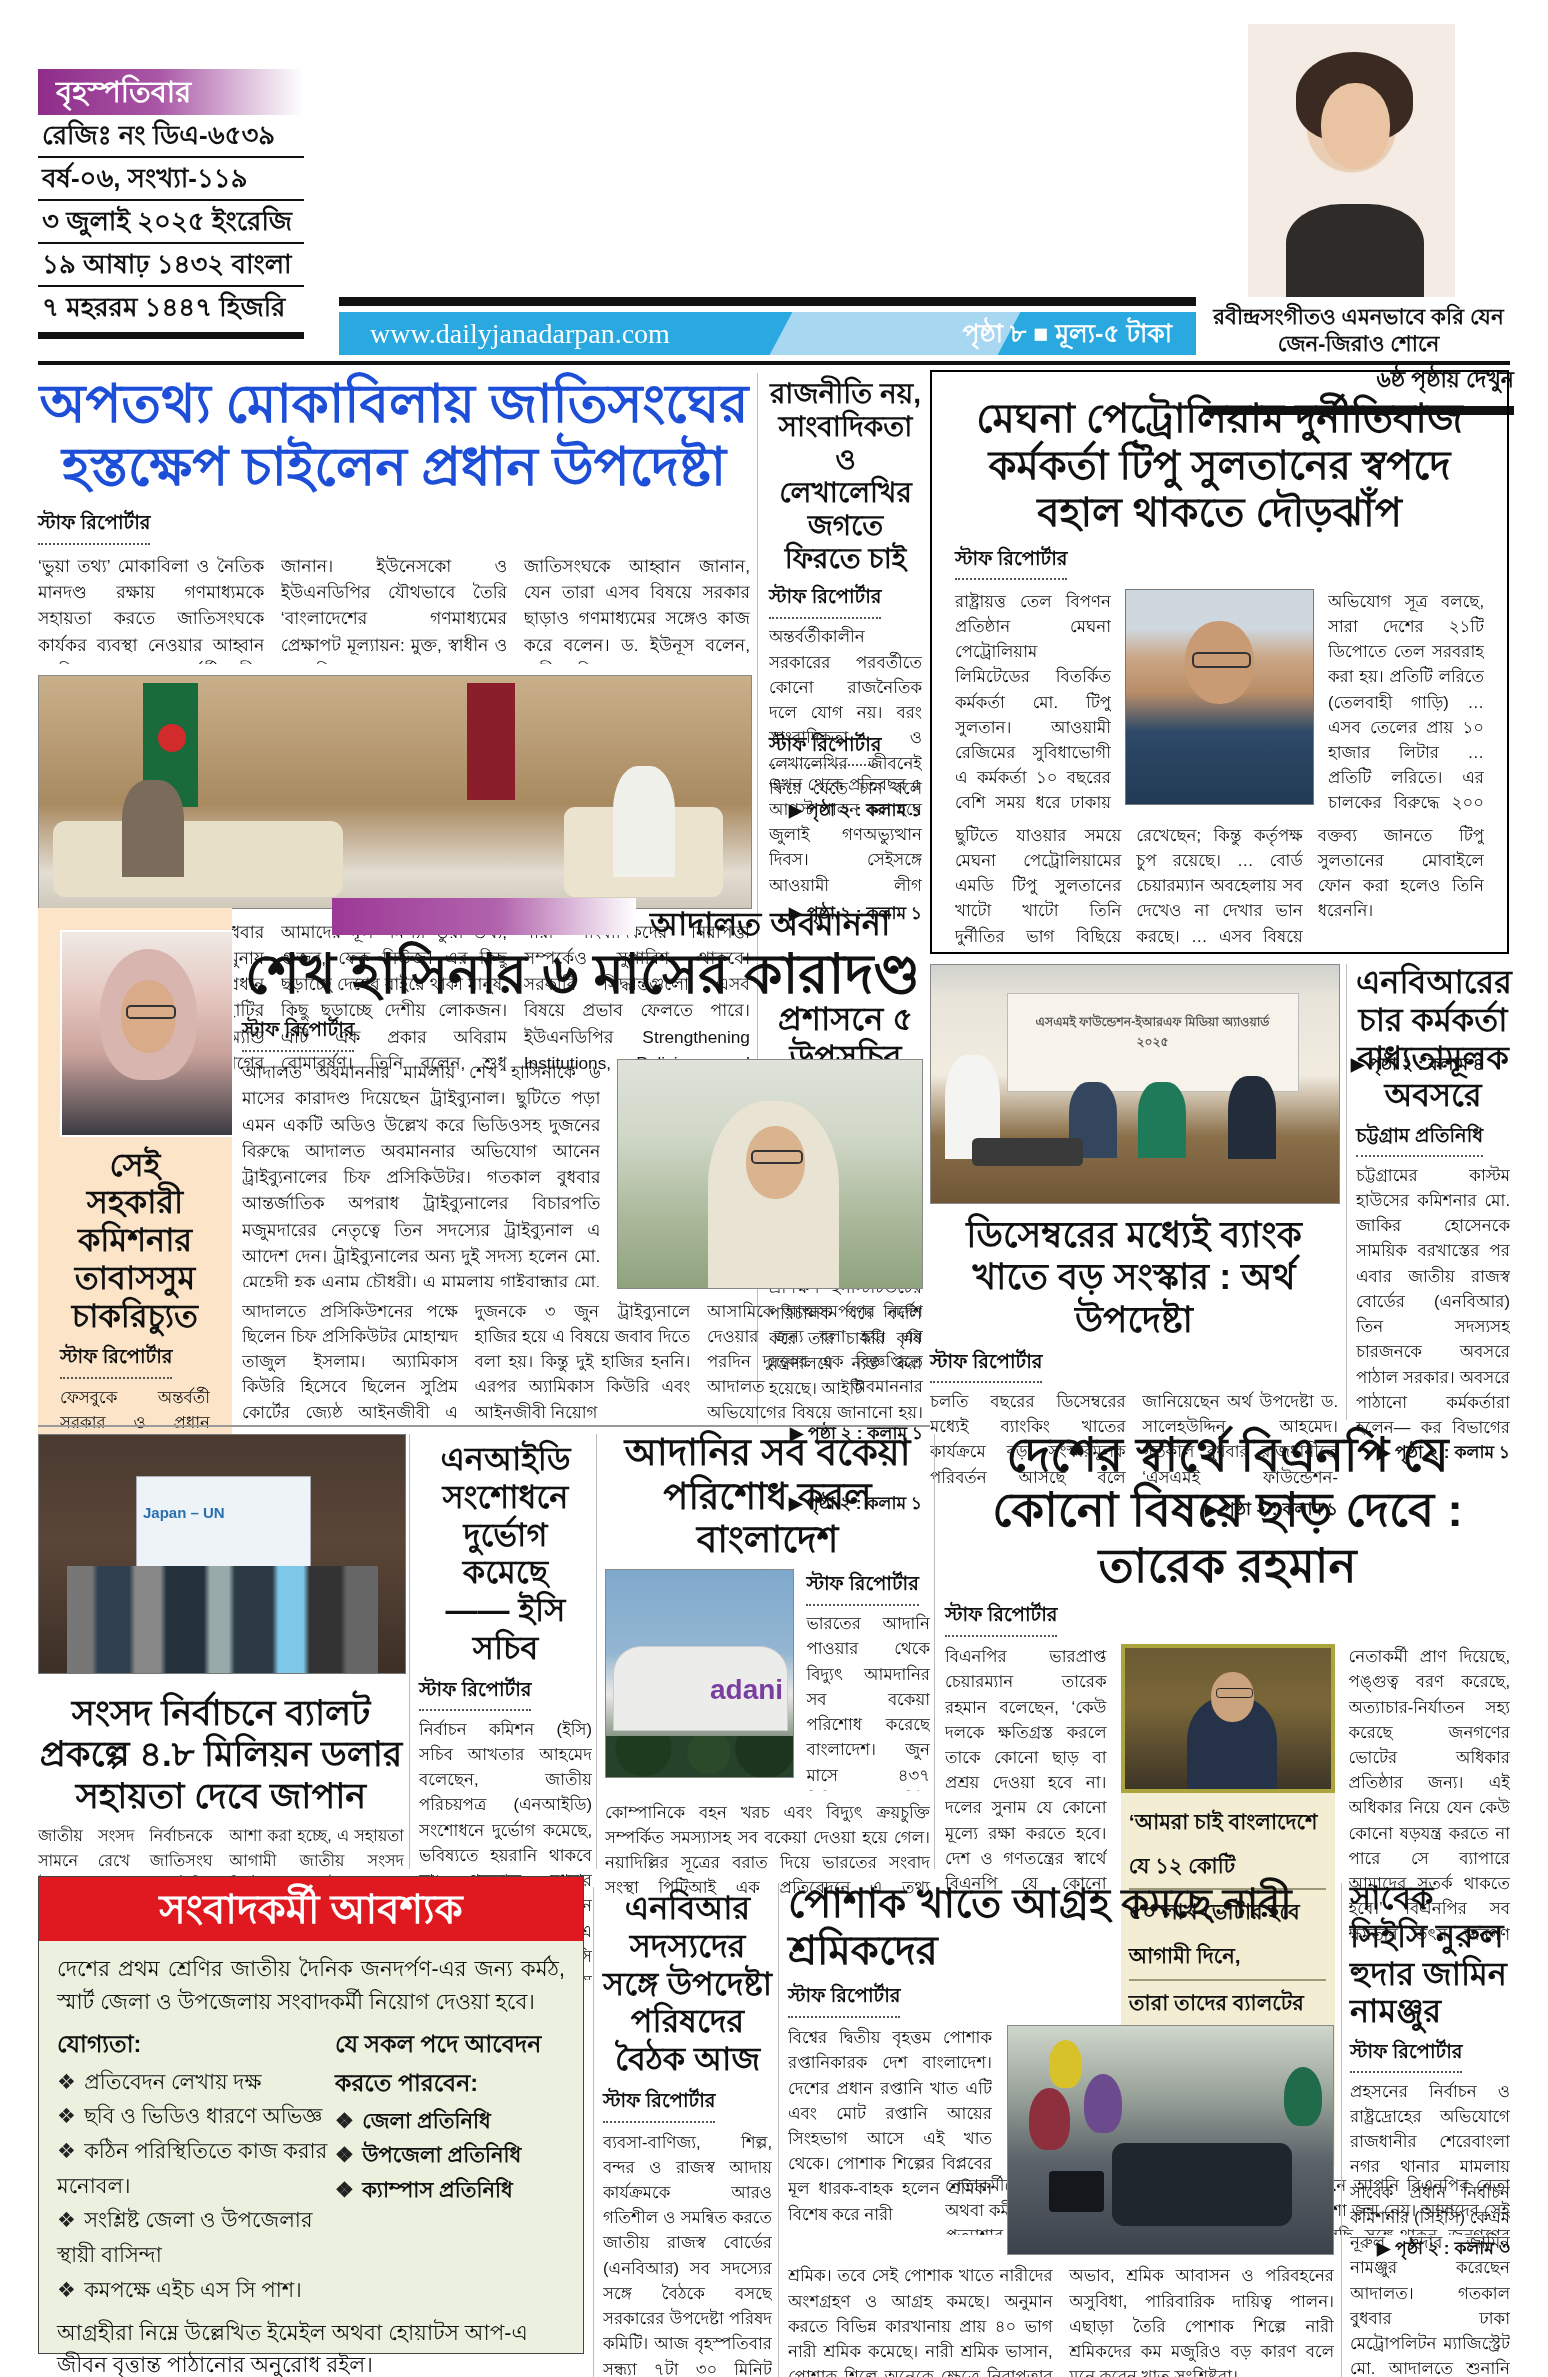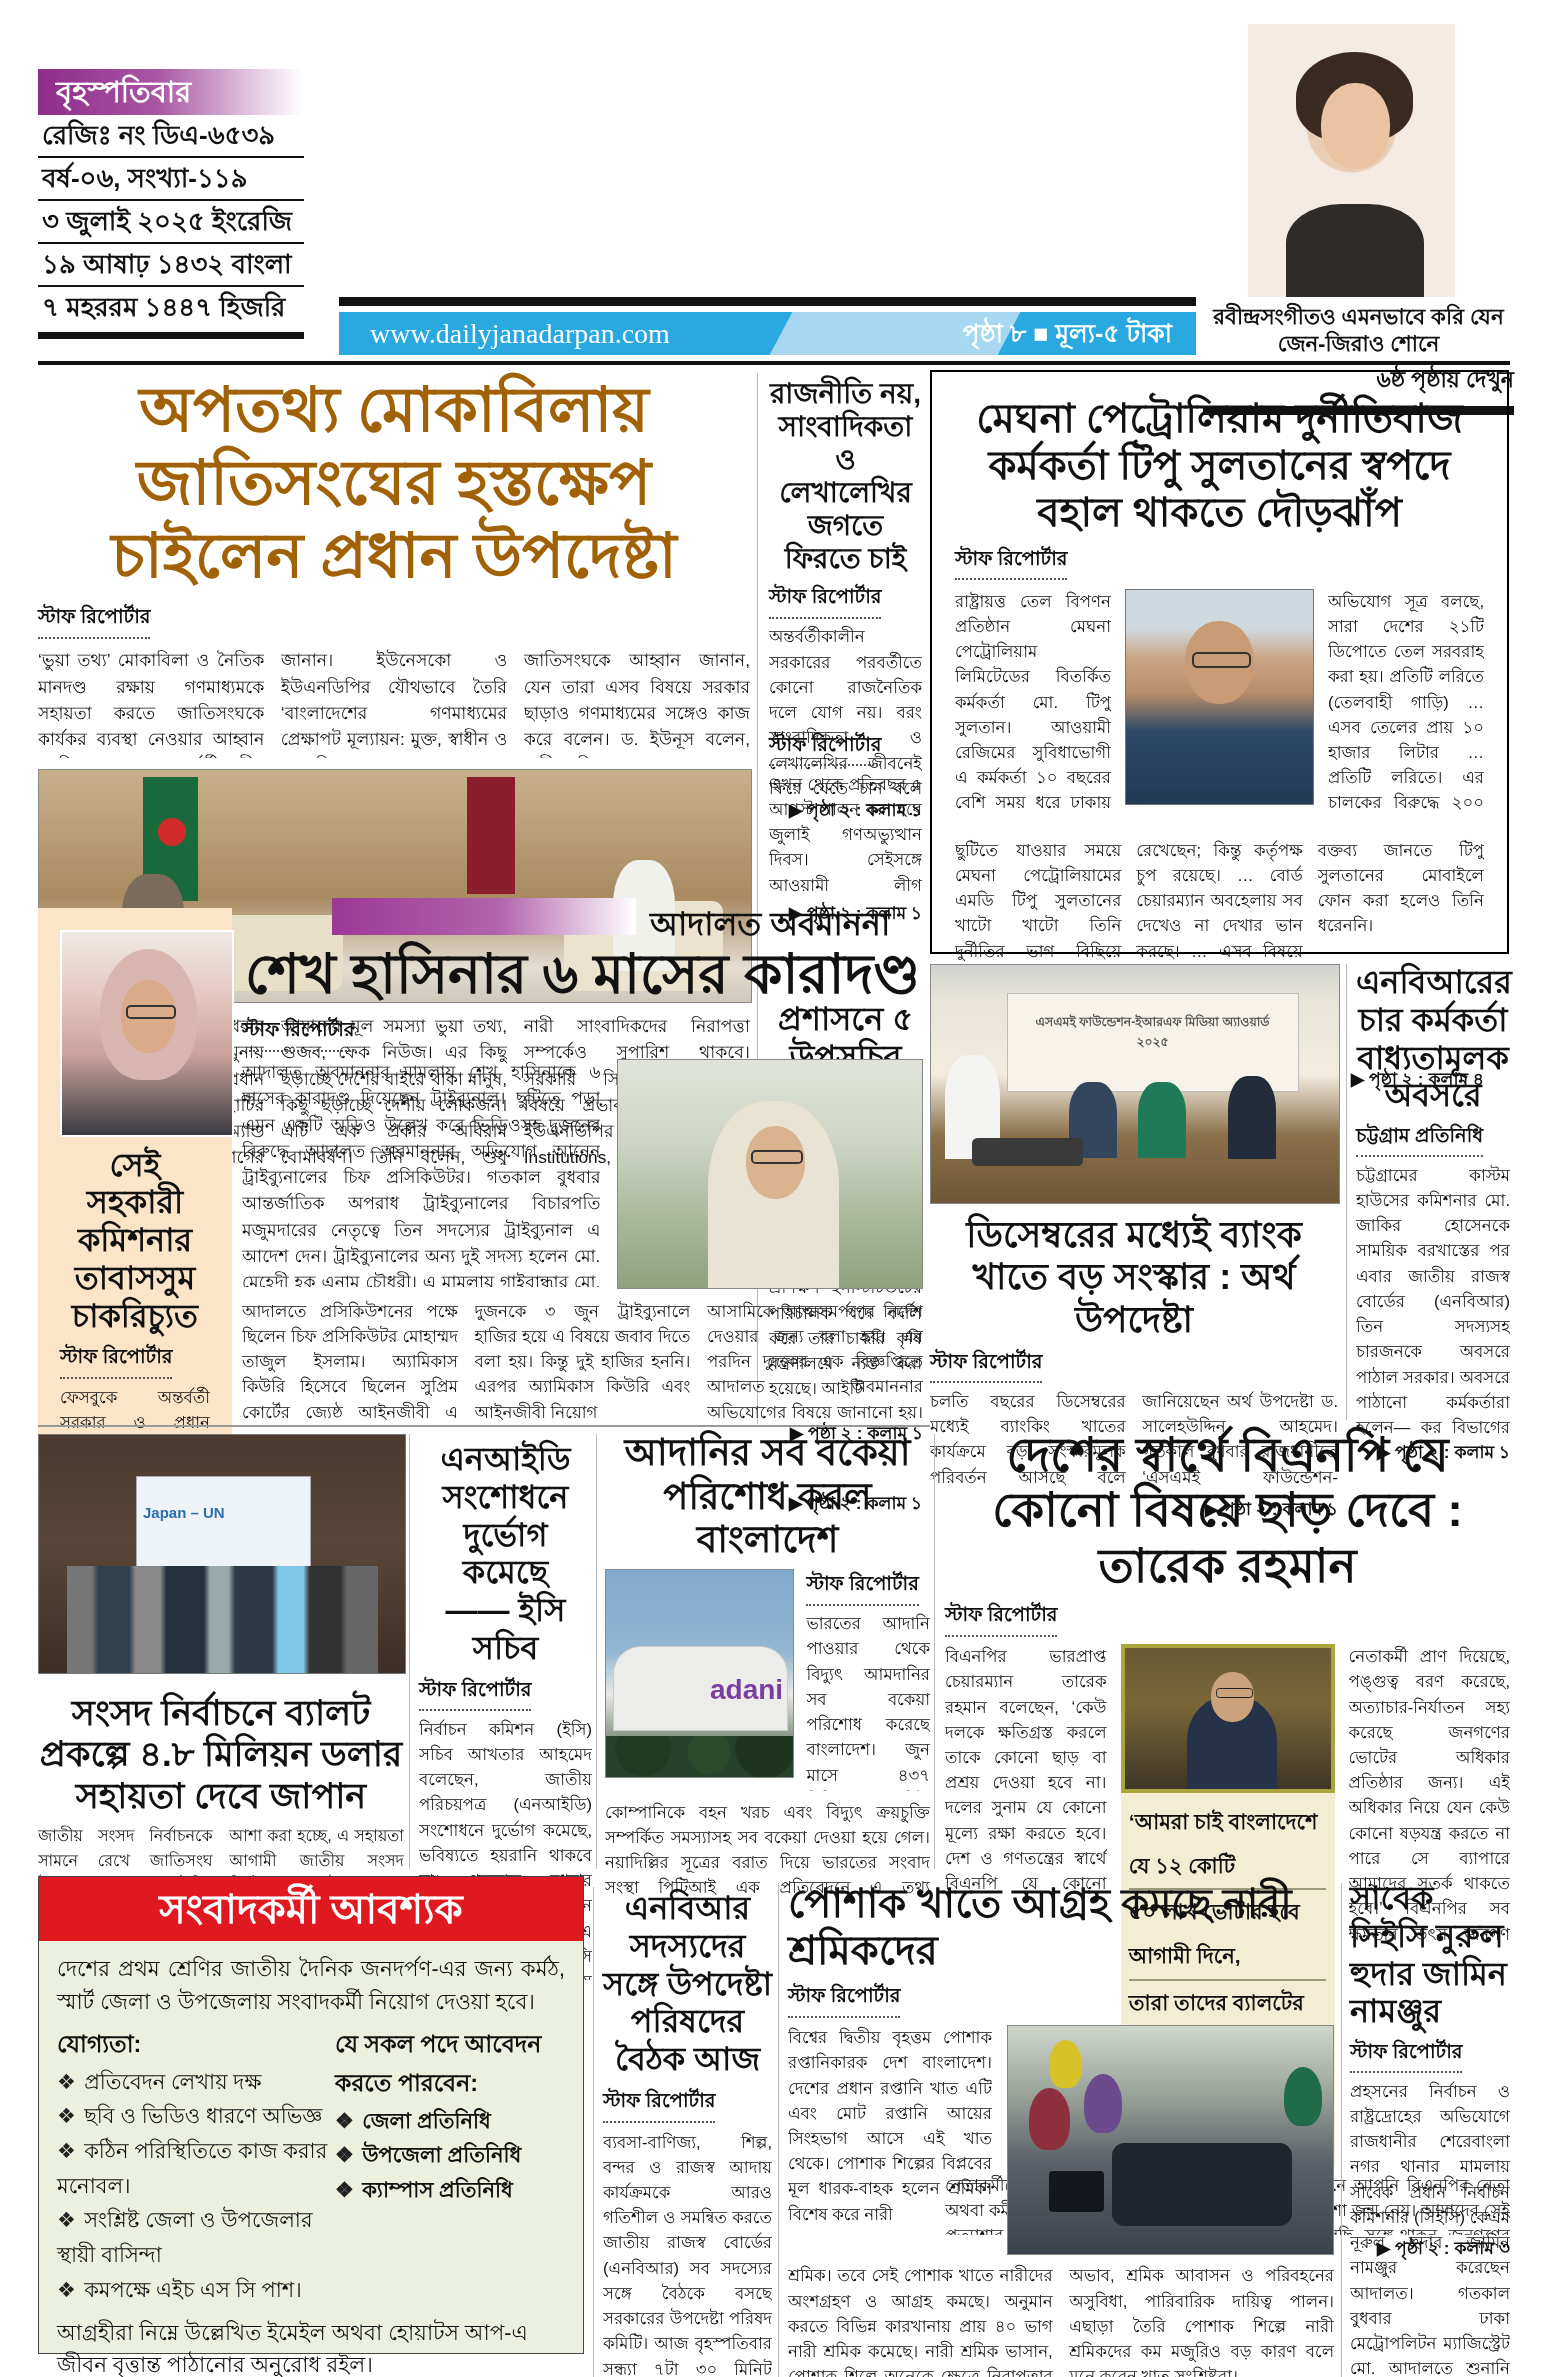--- a/index.html
+++ b/index.html
@@ -18,21 +18,21 @@
   .tagline{font-size:30px;font-weight:bold;}
   .mast-bar{background:#111;}
   .blue-bar{background:#2aa9e0;overflow:hidden;}
   .blue-skew{position:absolute;top:0;bottom:0;left:442px;width:228px;background:#a8d7f2;transform:skewX(-28deg);}
   .site{font-family:"Liberation Serif",serif;font-size:28px;color:#fff;line-height:43px;}
   .pageprice{font-size:25px;font-weight:bold;color:#fff;line-height:43px;}
   .promo-caption{font-size:21.4px;font-weight:bold;text-align:center;line-height:1.25;}
   .promo-see{font-size:22px;font-weight:bold;text-align:right;}
   
   .headline{font-weight:bold;text-align:center;line-height:1.18;}
-  .hl-red{color:#a16207;font-size:62px;}
+  .hl-red{color:#1d4ed8;font-size:53px;}
   .hl-xxl{font-size:55px;}
   .hl-xl{font-size:47px;}
   .hl-lg{font-size:37px;}
   .hl-md{font-size:32px;}
   .hl-sm{font-size:28px;}
   .byline{font-size:19.4px;font-weight:bold;}
   .byline span{display:inline-block;border-bottom:2.1px dotted #555;padding-bottom:2.8px;}
   .body-text{font-size:17.3px;line-height:1.52;text-align:justify;overflow:hidden;}
   .cols{display:flex;gap:16.6px;}
   .cols>div{flex:1;}
@@ -143,21 +143,21 @@
     <div class="byline" style="margin-top:7px;"><span>স্টাফ রিপোর্টার</span></div>
     <div style="display:flex;gap:14px;margin-top:8.3px;">
       <div class="body-text" style="flex:1;height:228px;font-size:16.6px;">রাষ্ট্রায়ত্ত তেল বিপণন প্রতিষ্ঠান মেঘনা পেট্রোলিয়াম লিমিটেডের বিতর্কিত কর্মকর্তা মো. টিপু সুলতান। আওয়ামী রেজিমের সুবিধাভোগী এ কর্মকর্তা ১০ বছরের বেশি সময় ধরে ঢাকায় কর্মরত। … ২০২৩ সালের সেপ্টেম্বরে এমডি করা হয় … ভোক্তাদের নিম্নমানের জ্বালানি সরবরাহের অভিযোগও রয়েছে তার বিরুদ্ধে।</div>
       <div class="photo" style="width:187px;height:214px;border:0.7px solid #777;flex:none;
            background:linear-gradient(180deg,#cfd8df 0%,#cfd8df 18%,#caa584 32%,#b88d68 48%,#2e4a68 66%,#223a54 100%);">
         <div class="abs" style="left:59px;top:31px;width:69px;height:83px;border-radius:48%;background:#c99b74;"></div>
         <div class="abs" style="left:66px;top:62px;width:55px;height:12.4px;border:2.1px solid #333;border-radius:5.5px;background:transparent;"></div>
       </div>
       <div class="body-text" style="flex:1;height:228px;font-size:16.6px;">অভিযোগ সূত্র বলছে, সারা দেশের ২১টি ডিপোতে তেল সরবরাহ করা হয়। প্রতিটি লরিতে (তেলবাহী গাড়ি) … এসব তেলের প্রায় ১০ হাজার লিটার … প্রতিটি লরিতে। এর চালকের বিরুদ্ধে ২০০ থেকে ৫০০ লিটার পর্যন্ত তেল সরিয়ে কালোবাজারে বিক্রির অভিযোগ রয়েছে।</div>
     </div>
-    <div class="body-text" style="margin-top:21px;height:228px;column-count:3;column-gap:15px;font-size:16.6px;">ছুটিতে যাওয়ার সময়ে মেঘনা পেট্রোলিয়ামের এমডি টিপু সুলতানের খাটো খাটো তিনি দুর্নীতির ভাগ বিছিয়ে রেখেছেন; কিন্তু কর্তৃপক্ষ চুপ রয়েছে। … বোর্ড চেয়ারম্যান অবহেলায় সব দেখেও না দেখার ভান করছে। … এসব বিষয়ে বক্তব্য জানতে টিপু সুলতানের মোবাইলে ফোন করা হলেও তিনি ধরেননি।</div>
+    <div class="body-text" style="margin-top:6px;height:228px;column-count:3;column-gap:15px;font-size:16.6px;">ছুটিতে যাওয়ার সময়ে মেঘনা পেট্রোলিয়ামের এমডি টিপু সুলতানের খাটো খাটো তিনি দুর্নীতির ভাগ বিছিয়ে রেখেছেন; কিন্তু কর্তৃপক্ষ চুপ রয়েছে। … বোর্ড চেয়ারম্যান অবহেলায় সব দেখেও না দেখার ভান করছে। … এসব বিষয়ে বক্তব্য জানতে টিপু সুলতানের মোবাইলে ফোন করা হলেও তিনি ধরেননি।</div>
     <div class="jump">▶ পৃষ্ঠা ২ : কলাম ৪</div>
   </div>
 
   <div class="abs vrule" style="left:1346px;top:964px;height:456px;"></div>
   <div class="abs" style="left:1356px;top:964px;width:154px;height:456px;">
     <div class="headline hl-md">এনবিআরের চার কর্মকর্তা বাধ্যতামূলক অবসরে</div>
     <div class="byline" style="margin-top:5.5px;"><span>চট্টগ্রাম প্রতিনিধি</span></div>
     <div class="body-text" style="margin-top:5.5px;height:276px;font-size:16.6px;">চট্টগ্রামের কাস্টম হাউসের কমিশনার মো. জাকির হোসেনকে সাময়িক বরখাস্তের পর এবার জাতীয় রাজস্ব বোর্ডের (এনবিআর) তিন সদস্যসহ চারজনকে অবসরে পাঠাল সরকার। অবসরে পাঠানো কর্মকর্তারা হলেন— কর বিভাগের সদস্য মো. আলমগীর হোসেন, মূসক নীতির সদস্য ড. মো আবদুর রউফ, শুল্ক নীতির সদস্য হোসেন আহমদ ও বরিশালের কর কমিশনার মো. শব্বির আহমদ। গতকাল বুধবার আলাদা আদেশে … ২০১৮ সার</div>
     <div class="jump">▶ পৃষ্ঠা ২ : কলাম ১</div>
   </div>

